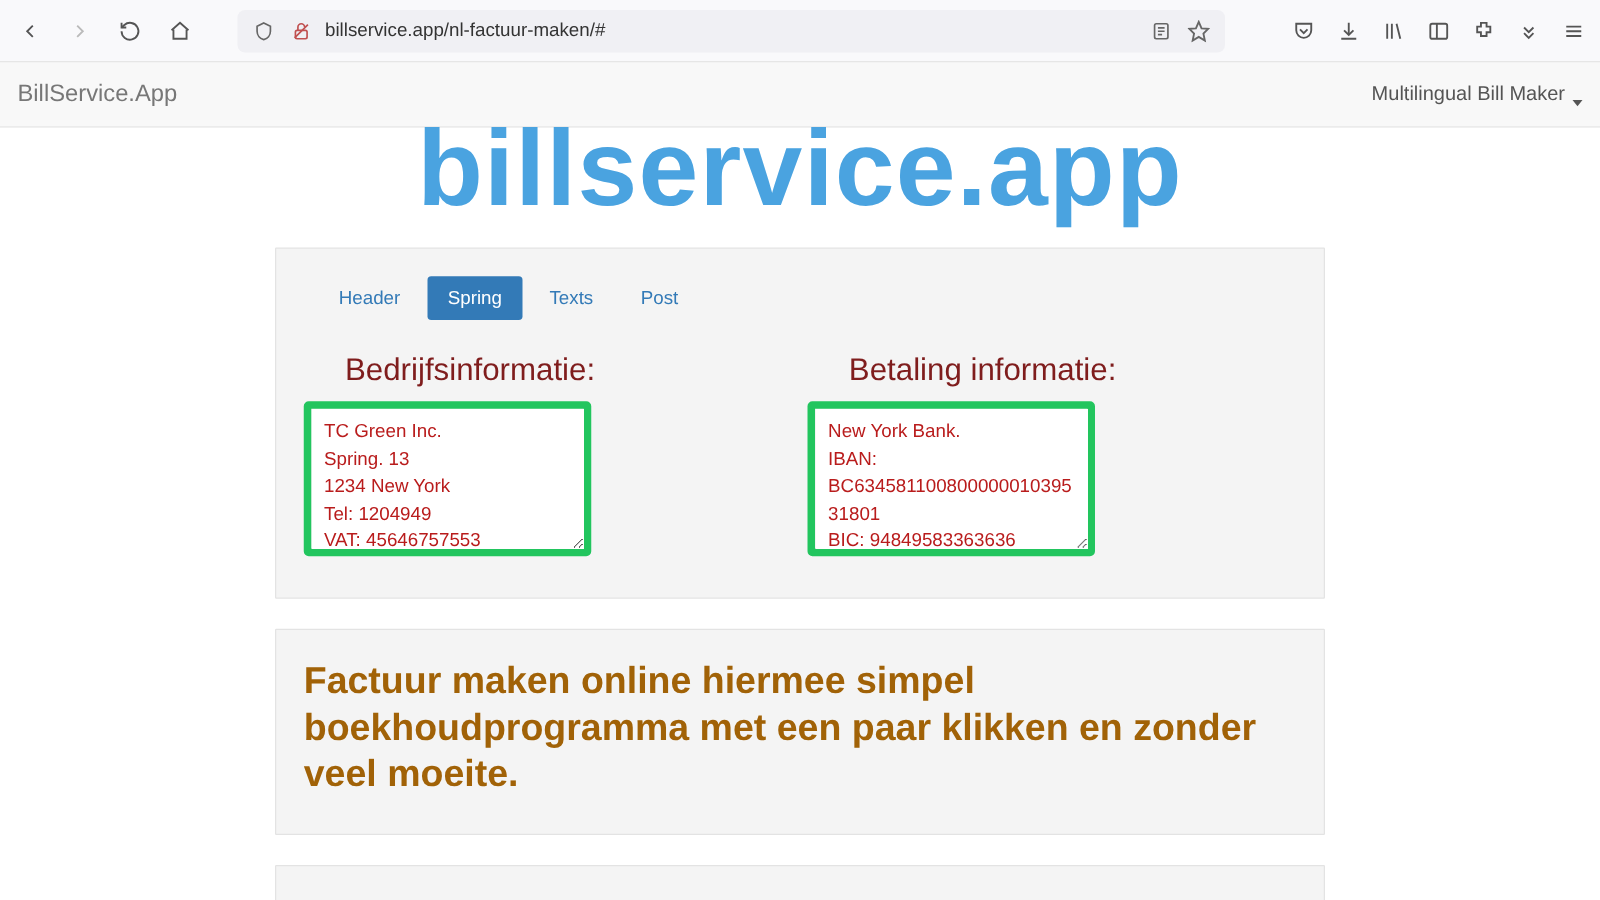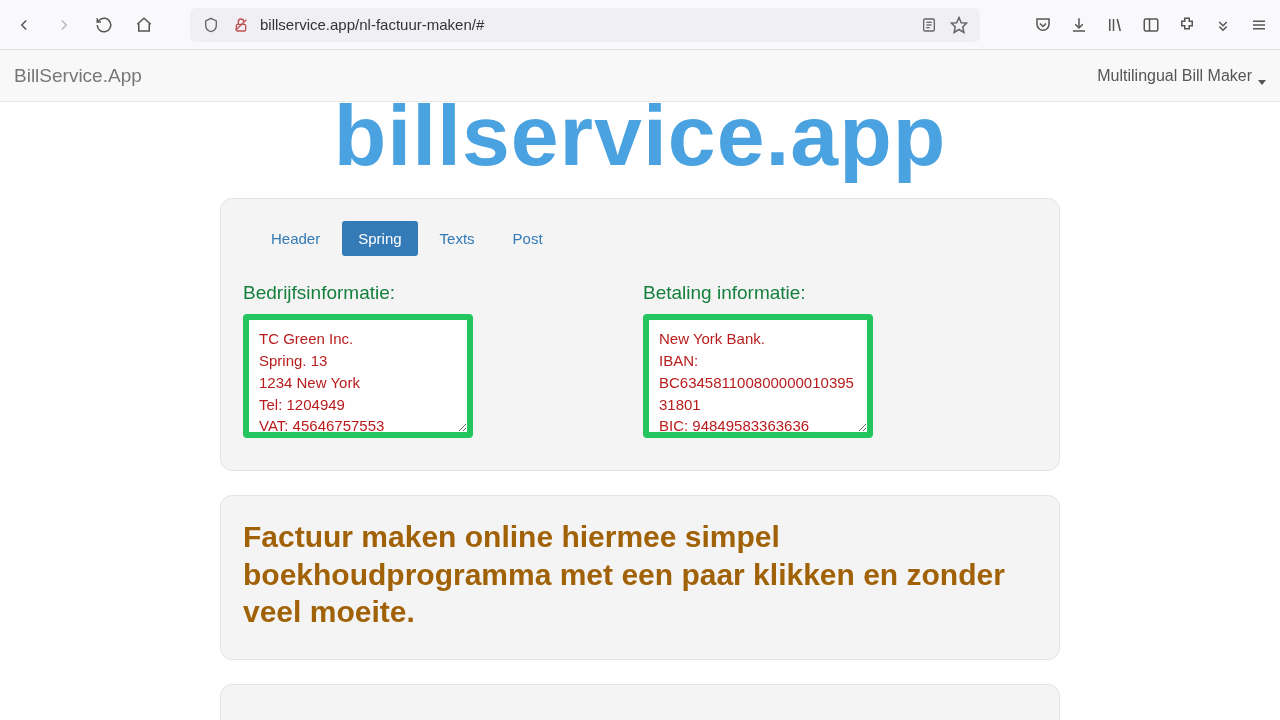--- a/index.html
+++ b/index.html
@@ -14,27 +14,27 @@
 .tb-icon { width: 22px; height: 22px; display: flex; align-items: center; justify-content: center; color: #555; cursor: pointer; }
 
 .navbar { height: 52px; background: #f8f8f8; border-bottom: 1px solid #e6e6e6; display: flex; align-items: center; padding: 0 14px; justify-content: space-between; }
 .brand { color: #777; font-size: 19px; }
 .nav-right { color: #555; font-size: 16px; display: flex; align-items: flex-end; gap: 4px; cursor: pointer; }
 .caret { width: 0; height: 0; border-left: 4px solid transparent; border-right: 4px solid transparent; border-top: 5px solid #555; margin-left: 2px; }
 
 .hero { text-align: center; font-size: 86px; font-weight: 700; color: #4aa3e0; letter-spacing: 1px; margin-top: -12px; line-height: 1.05; }
 
 .content { max-width: 840px; margin: 18px auto 0; }
-.panel { background: #f4f4f4; border: 1px solid #e3e3e3; border-radius: 12px; padding: 22px 22px 28px; margin-bottom: 24px; }
+.panel { background: #f4f4f4; border: 1px solid #e3e3e3; border-radius: 1px; padding: 22px 22px 28px; margin-bottom: 24px; }
 .tabs { display: flex; gap: 6px; margin-bottom: 26px; margin-left: 12px; }
 .tab { padding: 9px 16px; font-size: 15px; color: #337ab7; cursor: pointer; border-radius: 3px; }
 .tab.active { background: #337ab7; color: #fff; }
 .row { display: flex; gap: 170px; }
 .col { flex: 0 0 auto; }
-.field-label { font-size: 19px; color: #15803d; margin-bottom: 10px; }
+.field-label { font-size: 25px; color: #7f1d1d; margin-bottom: 10px; margin-left: 33px; }
 textarea.field { width: 230px; height: 124px; border: 6px solid #22c55e; border-radius: 4px; padding: 8px 10px; font-size: 15px; color: #b91c1c; font-family: inherit; resize: both; line-height: 1.45; background: #fff; }
 .desc { font-size: 30px; color: #a16207; line-height: 1.25; font-weight: 700; }
 
 svg { display: block; }
 </style>
 </head>
 <body>
 
 <div class="browser-toolbar">
   <div class="nav-btn">

